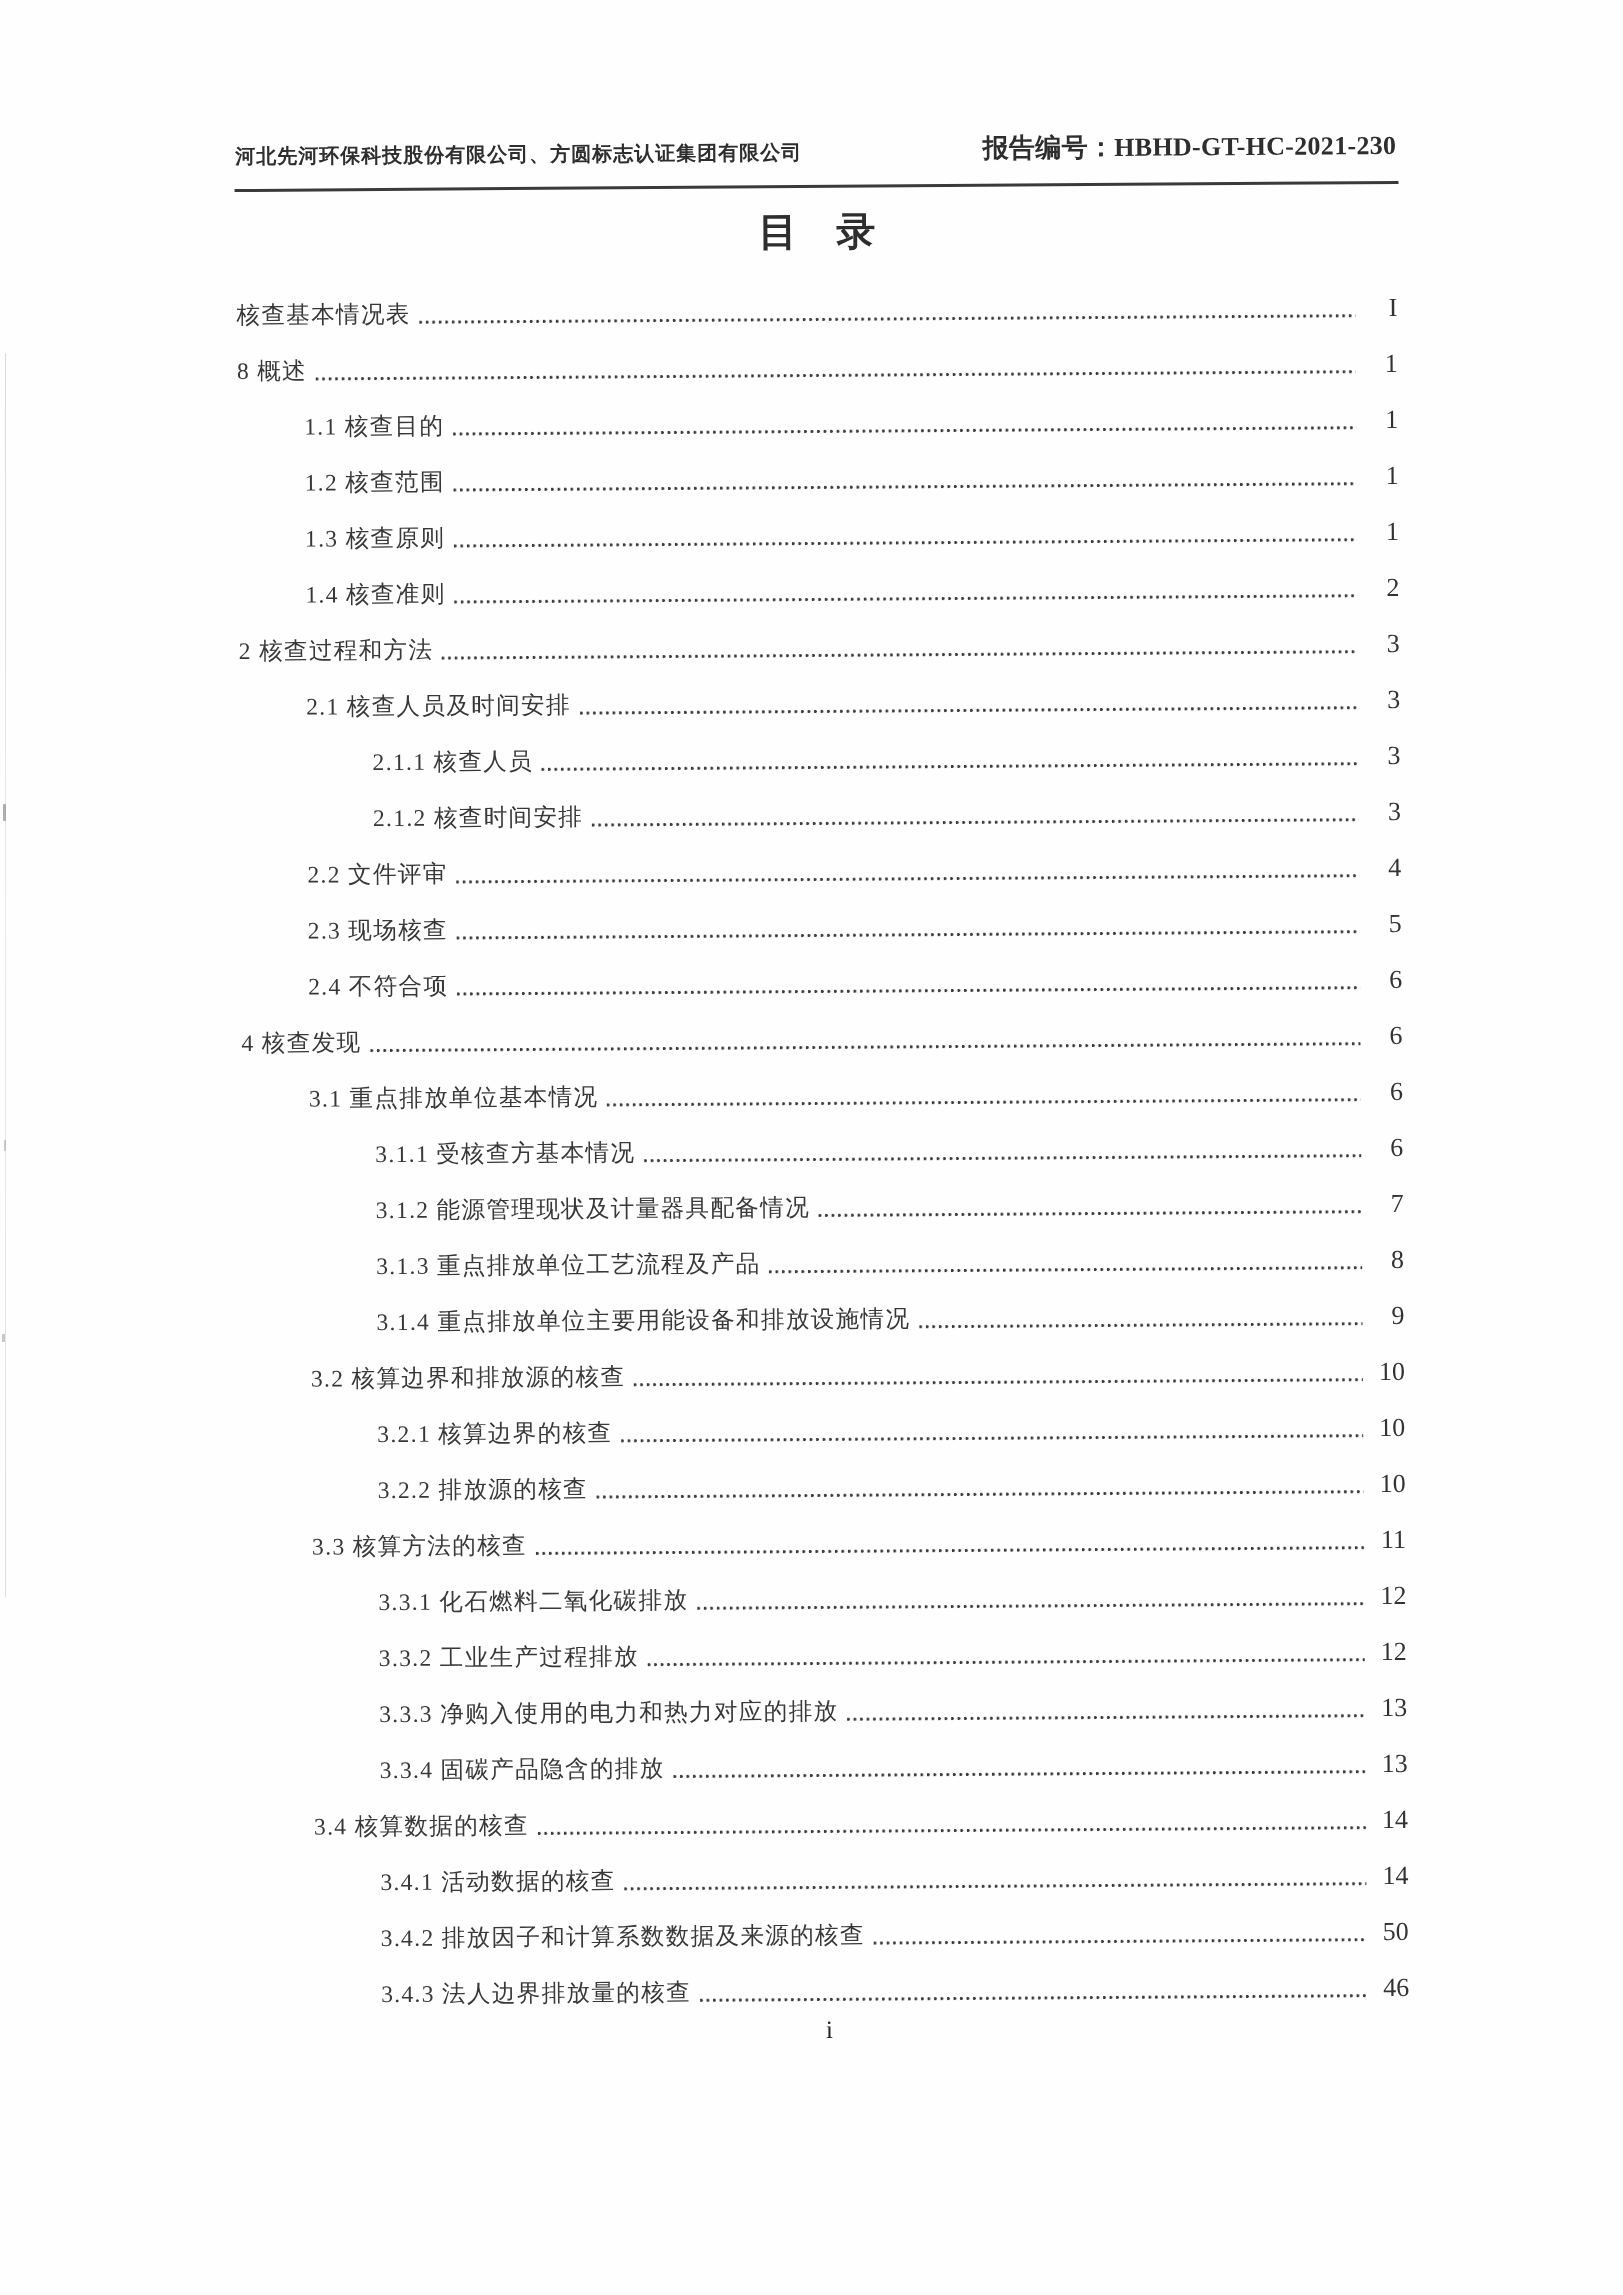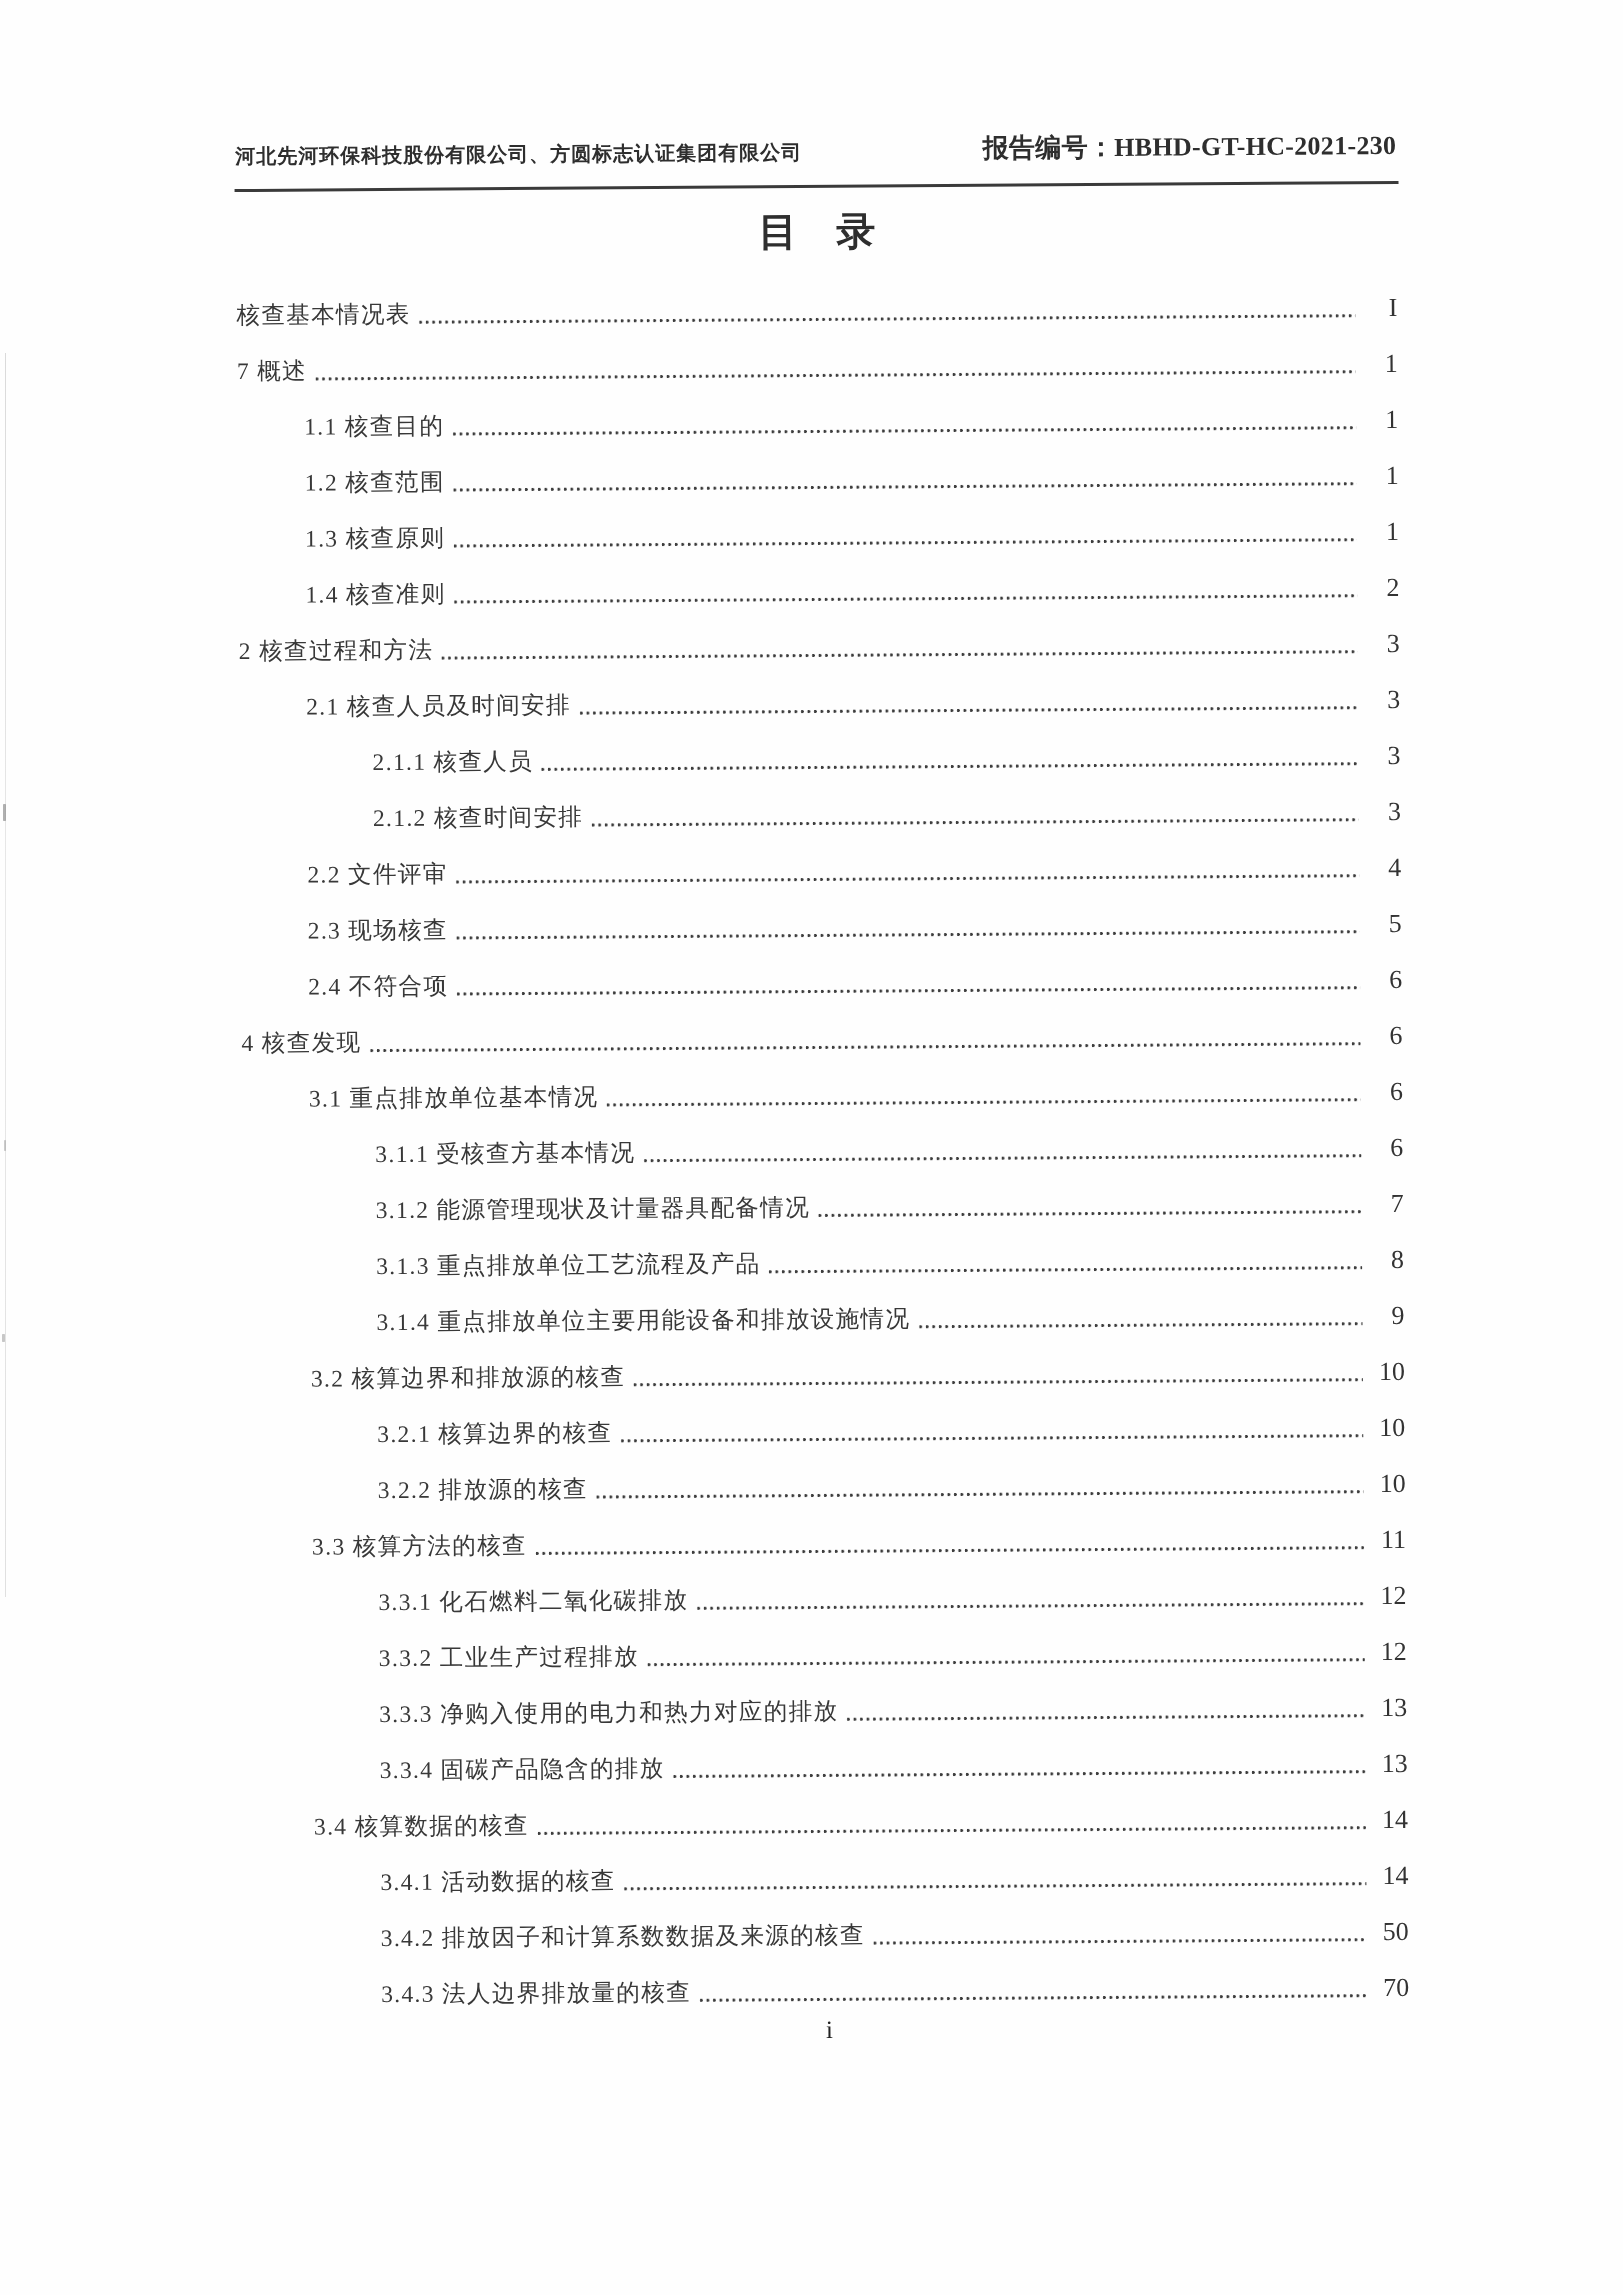--- a/index.html
+++ b/index.html
@@ -95,21 +95,21 @@
 
   <div class="toc">
 
       <div class="toc-row level-0">
         <span class="toc-label">核查基本情况表</span>
         <span class="leader"></span>
         <span class="toc-page">I</span>
       </div>
 
       <div class="toc-row level-0">
-        <span class="toc-label">7 概述</span>
+        <span class="toc-label">8 概述</span>
         <span class="leader"></span>
         <span class="toc-page">1</span>
       </div>
 
       <div class="toc-row level-1">
         <span class="toc-label">1.1 核查目的</span>
         <span class="leader"></span>
         <span class="toc-page">1</span>
       </div>
 
@@ -271,21 +271,21 @@
 
       <div class="toc-row level-2">
         <span class="toc-label">3.4.2 排放因子和计算系数数据及来源的核查</span>
         <span class="leader"></span>
         <span class="toc-page">50</span>
       </div>
 
       <div class="toc-row level-2">
         <span class="toc-label">3.4.3 法人边界排放量的核查</span>
         <span class="leader"></span>
-        <span class="toc-page">70</span>
+        <span class="toc-page">46</span>
       </div>
     </div>
 
   <div class="page-footer">i</div>
 
 </div>
 
 <div class="scan-streak"></div>
 <div class="speck s1"></div>
 <div class="speck s2"></div>

